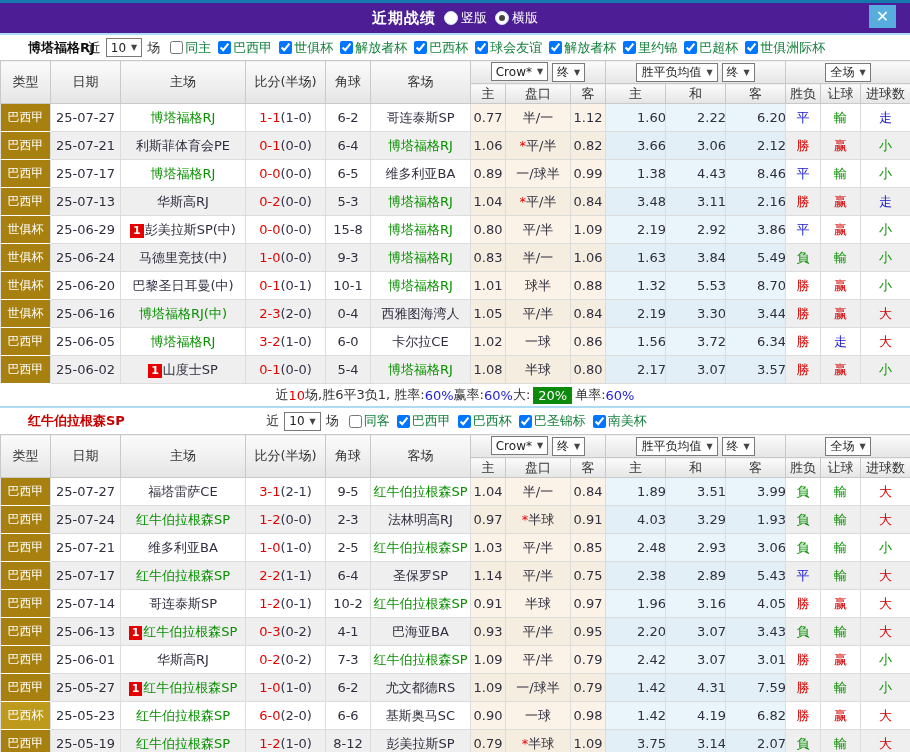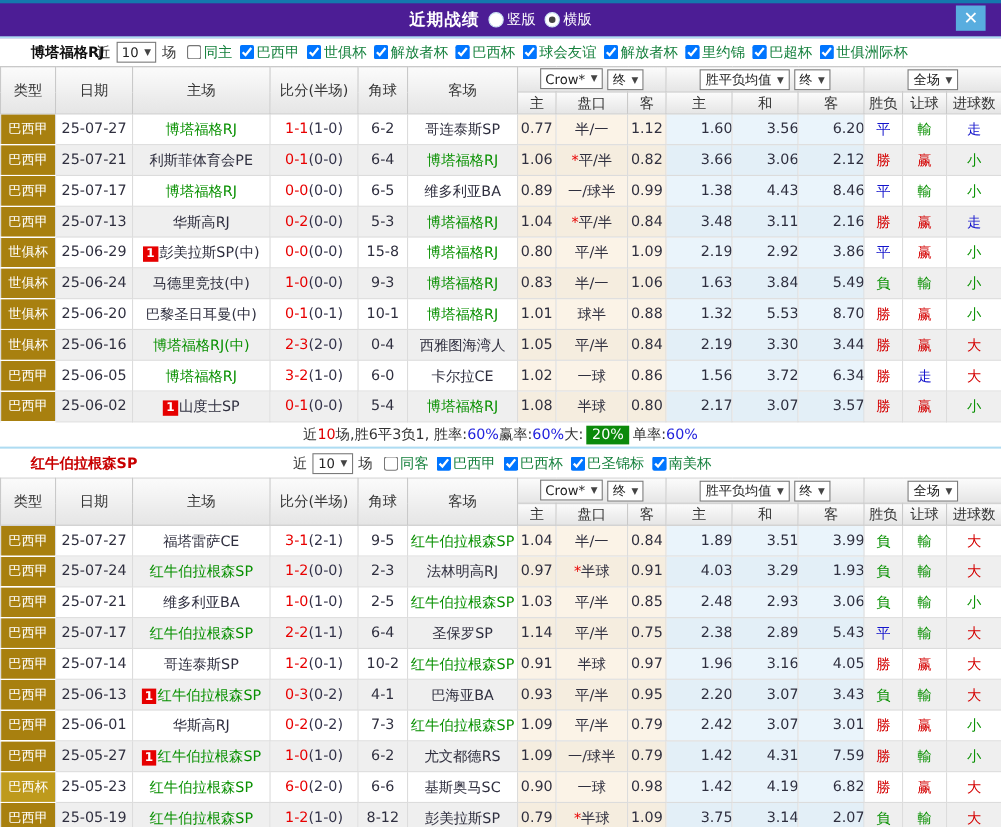--- a/index.html
+++ b/index.html
@@ -167,21 +167,21 @@
             <td class="type-cell">巴西甲</td>
             <td>25-07-27</td>
             <td><span class="hl">博塔福格RJ</span></td>
             <td><span class="score-ft">1-1</span><span class="score-ht">(1-0)</span></td>
             <td>6-2</td>
             <td><span>哥连泰斯SP</span></td>
             <td class="odds">0.77</td>
             <td class="odds">半/一</td>
             <td class="odds">1.12</td>
             <td class="mean">1.60</td>
-            <td class="mean">3.56</td>
+            <td class="mean">2.22</td>
             <td class="mean">6.20</td>
             <td class="r-b">平</td>
             <td class="r-g">輸</td>
             <td class="r-b">走</td>
           </tr>
           <tr>
             <td class="type-cell">巴西甲</td>
             <td>25-07-21</td>
             <td><span>利斯菲体育会PE</span></td>
             <td><span class="score-ft">0-1</span><span class="score-ht">(0-0)</span></td>

